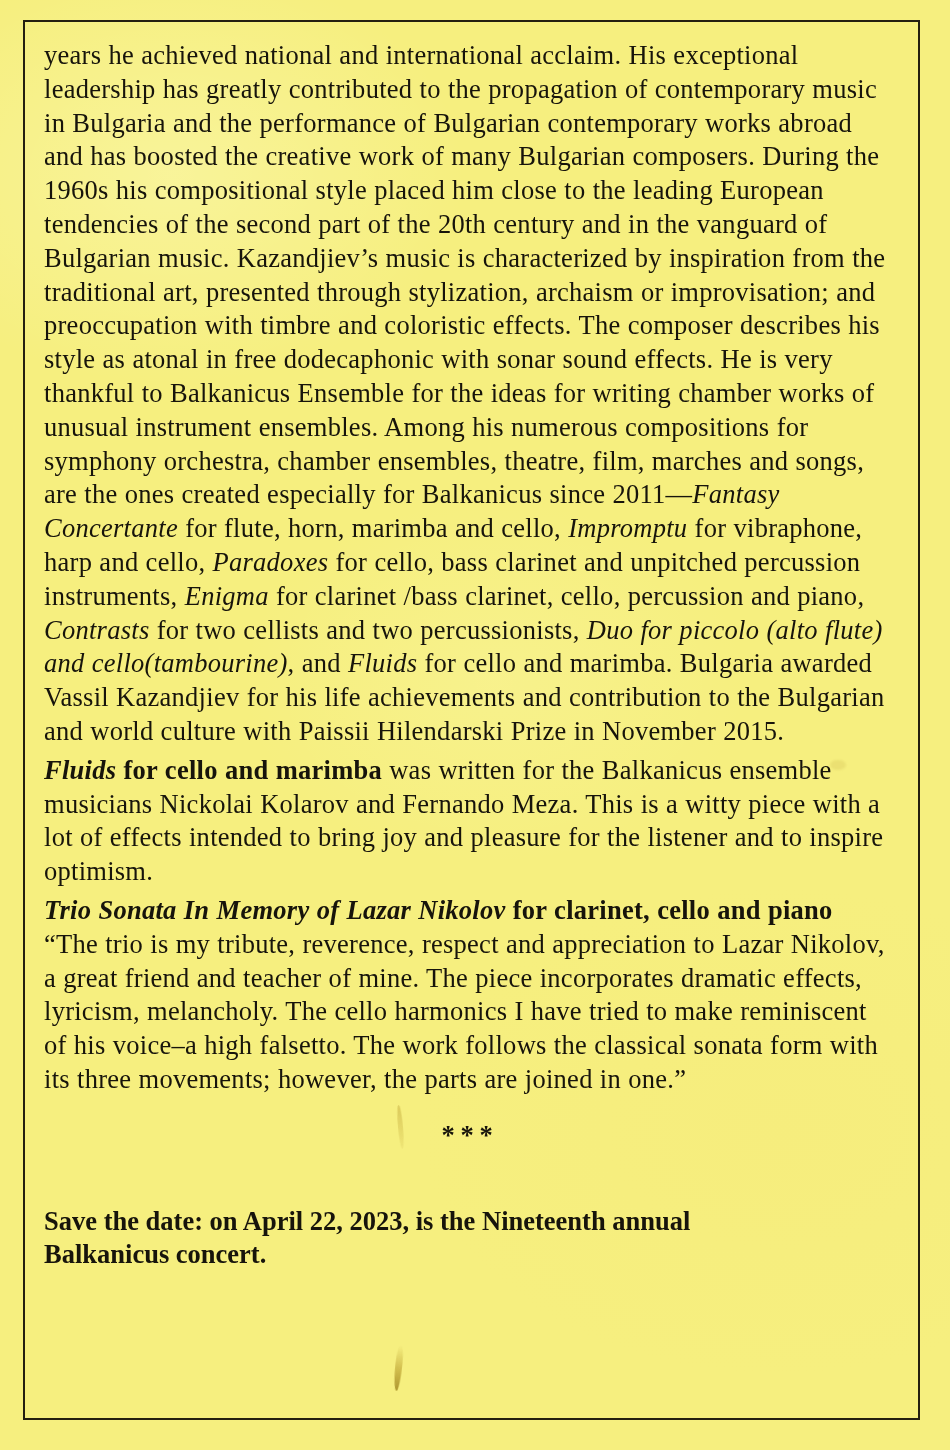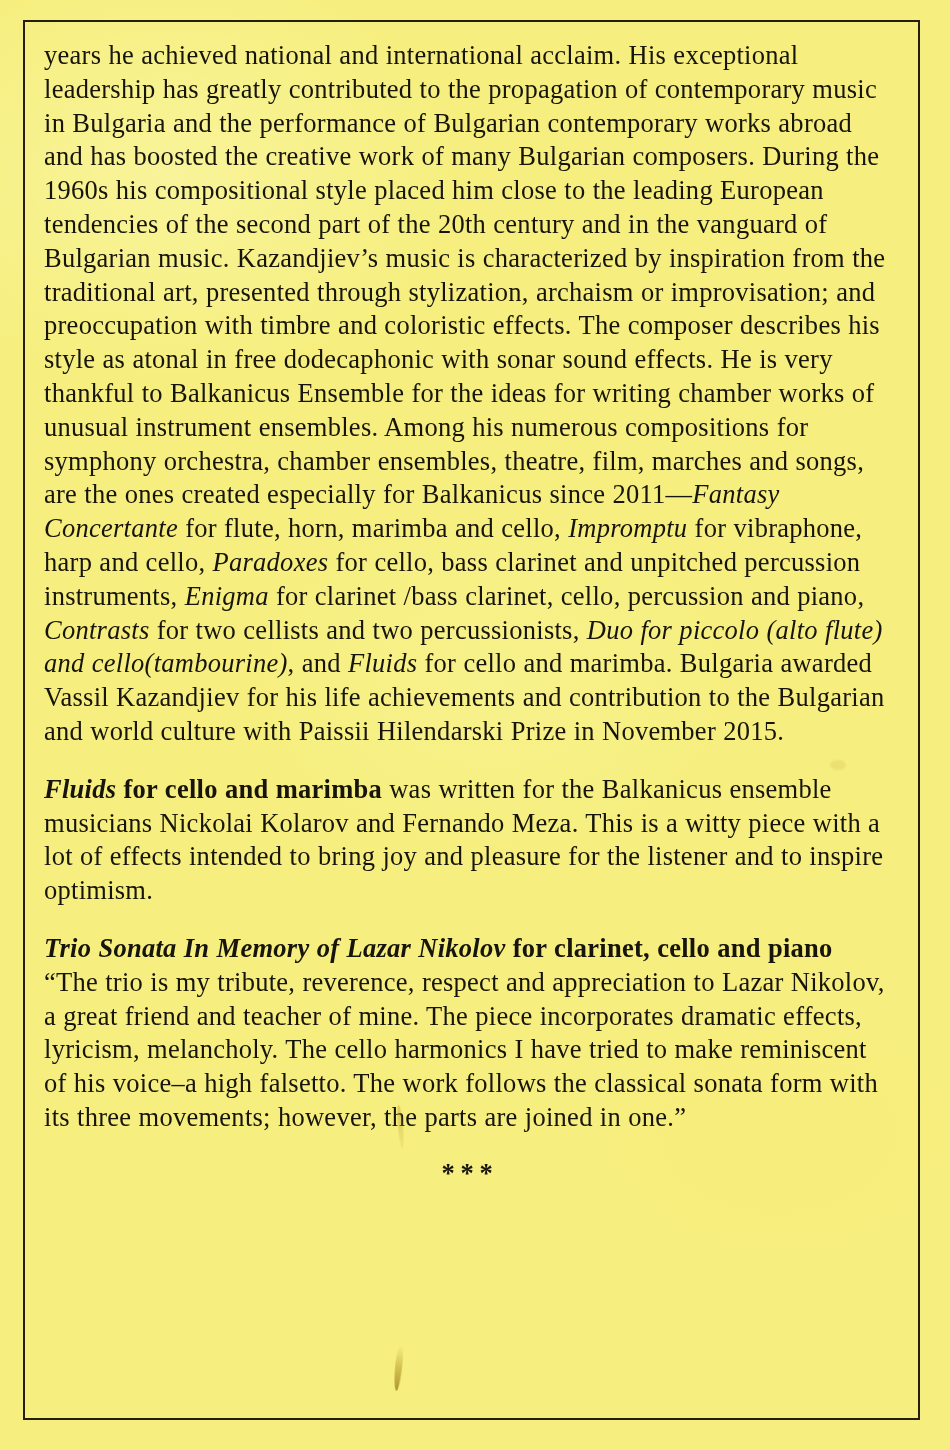--- a/index.html
+++ b/index.html
@@ -49,21 +49,21 @@
   p.body-text {
     margin: 0;
     font-size: 26.5px;
     line-height: 33.8px;
     color: #17140b;
     text-align: left;
     letter-spacing: 0.01em;
     word-spacing: 0.012em;
   }
   p.body-text + p.body-text {
-    margin-top: 24px;
+    margin-top: 5px;
   }
 
   .i { font-style: italic; }
   .b { font-weight: bold; }
   .bi { font-weight: bold; font-style: italic; }
 
   .separator {
     margin: 22px 0 0 0;
     font-size: 26.5px;
     line-height: 33.8px;
@@ -122,18 +122,19 @@
 <div class="content">
 
   <p class="body-text"><span>years he achieved national and international acclaim.  His exceptional leadership has greatly contributed to the propagation of contemporary music in Bulgaria and the performance of Bulgarian contemporary works abroad and has boosted the creative work of many Bulgarian composers. During the 1960s his compositional style placed him close to the leading European tendencies of the second part of the 20th century and in the vanguard of Bulgarian music. Kazandjiev’s music is characterized by inspiration from the traditional art, presented through stylization, archaism or improvisation; and preoccupation with timbre and coloristic effects. The composer describes his style as atonal in free dodecaphonic with sonar sound effects. He is very thankful to Balkanicus Ensemble for the ideas for writing chamber works of unusual instrument ensembles. Among his numerous compositions for symphony orchestra, chamber ensembles, theatre, film, marches and songs, are the ones created especially for Balkanicus since 2011—</span><span class="i">Fantasy Concertante</span><span> for flute, horn, marimba and cello, </span><span class="i">Impromptu</span><span> for vibraphone, harp and cello, </span><span class="i">Paradoxes</span><span> for cello, bass clarinet and unpitched percussion instruments, </span><span class="i">Enigma</span><span> for clarinet /bass clarinet, cello, percussion and piano, </span><span class="i">Contrasts</span><span> for two cellists and two percussionists, </span><span class="i">Duo for piccolo (alto flute) and cello(tambourine)</span><span>, and </span><span class="i">Fluids</span><span> for cello and marimba. Bulgaria awarded Vassil Kazandjiev for his life achievements and contribution to the Bulgarian and world culture with Paissii Hilendarski Prize in November 2015.</span></p>
 
   <p class="body-text"><span class="bi">Fluids</span><span class="b"> for cello and marimba</span><span> was written for the Balkanicus ensemble musicians Nickolai Kolarov and Fernando Meza. This is a witty piece with a lot of effects intended to bring joy and pleasure for the listener and to inspire optimism.</span></p>
 
   <p class="body-text"><span class="bi">Trio Sonata In Memory of Lazar Nikolov</span><span class="b"> for clarinet, cello and piano</span><br><span>“The trio is my tribute, reverence, respect and appreciation to Lazar Nikolov, a great friend and teacher of mine. The piece incorporates dramatic effects, lyricism, melancholy. The cello harmonics I have tried to make reminiscent of his voice–a high falsetto. The work follows the classical sonata form with its three movements; however, the parts are joined in one.”</span></p>
 
   <p class="separator">***</p>
 
+  <p class="save-date">Save the date: on April 22, 2023, is the Nineteenth annual Balkanicus concert.</p>
 
 </div>
 
 <div class="artifact artifact-a"></div>
 <div class="artifact artifact-b"></div>
 <div class="artifact artifact-c"></div>
 
 </body></html>

